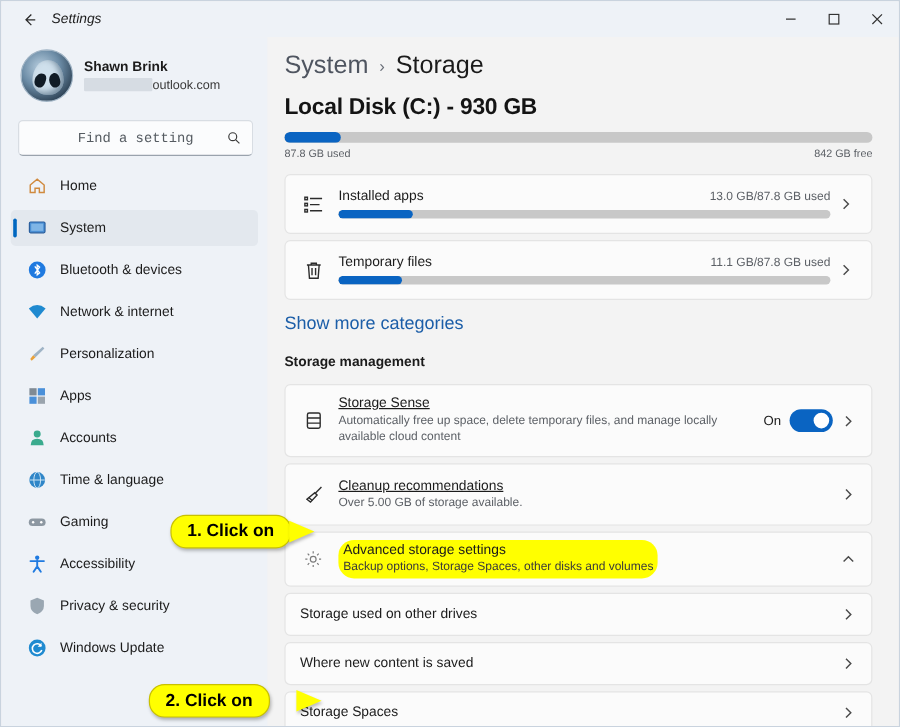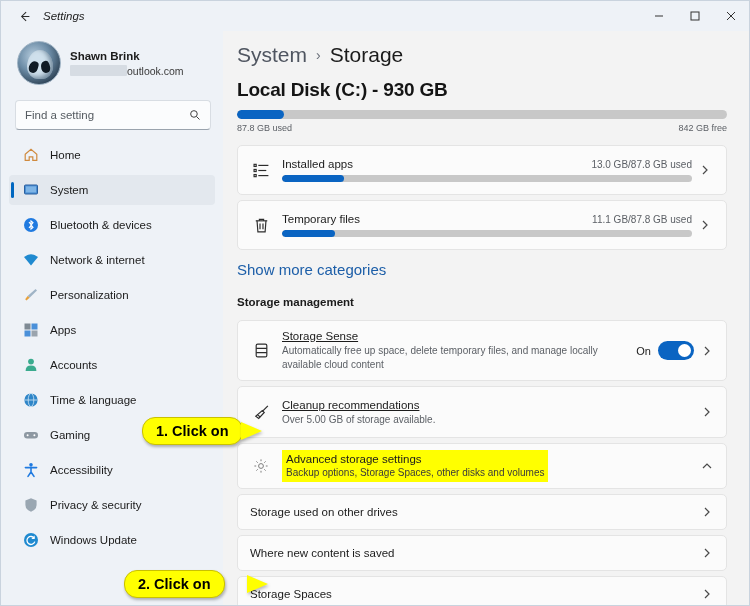--- a/index.html
+++ b/index.html
@@ -82,22 +82,22 @@
   .searchbox {
     margin: 9px 4px 0 6px; height: 30px;
     background: #fbfcfd; border: 1px solid #d8dde3;
     border-bottom: 1.6px solid #9aa3ad;
     border-radius: 4px;
     display: flex; align-items: center; padding: 0 9px;
     position: relative;
   }
   .searchbox input {
     border: none; outline: none; background: transparent;
-    font-family: Liberation Sans, sans-serif;
-    font-size: 11.5px; color: #3c3c3c; width: 100%;
+    font-family: Liberation Mono, monospace;
+    font-size: 11.5px; color: #3c3c3c; width: 100%; text-align: center;
   }
   .searchbox input::placeholder { color: #555b61; }
   .search-icon { position: absolute; right: 9px; color: #3b3b3b; }
   .search-icon svg { width: 12px; height: 12px; display: block; }
 
   .navlist { margin-top: 10px; text-align: center; }
   .navitem {
     display: flex; align-items: center; gap: 11px;
     height: 30px; padding-left: 14px; margin-bottom: 5px;
     border-radius: 4px; position: relative;
@@ -182,21 +182,21 @@
     background: #0a64c2; position: relative;
   }
   .toggle .knob {
     position: absolute; right: 3px; top: 3px;
     width: 13px; height: 13px; border-radius: 50%; background: #fff;
   }
 
   
   .adv-card { height: 46px; padding: 0 6px 0 12px; }
   .hl {
-    background: #ffff00; padding: 2px 4px 3px 4px; display: inline-block;
+    background: #ffff00; padding: 2px 4px 3px 4px; display: inline-block; border-radius: 13px;
   }
   .adv-name { font-size: 11.5px; color: #1b1b1b; line-height: 14px; }
   .adv-sub { font-size: 10px; color: #3a3a3a; line-height: 13px; }
 
   .sub-card { height: 36px; padding: 0 6px 0 12px; }
   .sub-name { font-size: 11.5px; color: #1b1b1b; flex: 1; }
 
   
   .callout {
     position: absolute; z-index: 40;
@@ -211,21 +211,21 @@
     white-space: nowrap;
     box-shadow: 1px 2px 3px rgba(0,0,0,.28);
   }
   .callout .tail {
     width: 0; height: 0; margin-left: -2px;
     border-top: 9px solid transparent;
     border-bottom: 9px solid transparent;
     border-left: 21px solid #ffff00;
     filter: drop-shadow(1px 2px 1.5px rgba(0,0,0,.25));
   }
-  #callout-1 { left: 141px; top: 416px; }
+  #callout-1 { left: 141px; top: 428px; }
   #callout-2 { left: 123px; top: 569px; gap: 24px; }
 </style>
 </head>
 <body>
 
 <div class="window">
 
   <div class="titlebar">
     <div class="back-btn">
       <svg viewBox="0 0 16 16" fill="none" stroke="currentColor" stroke-width="1.3">

